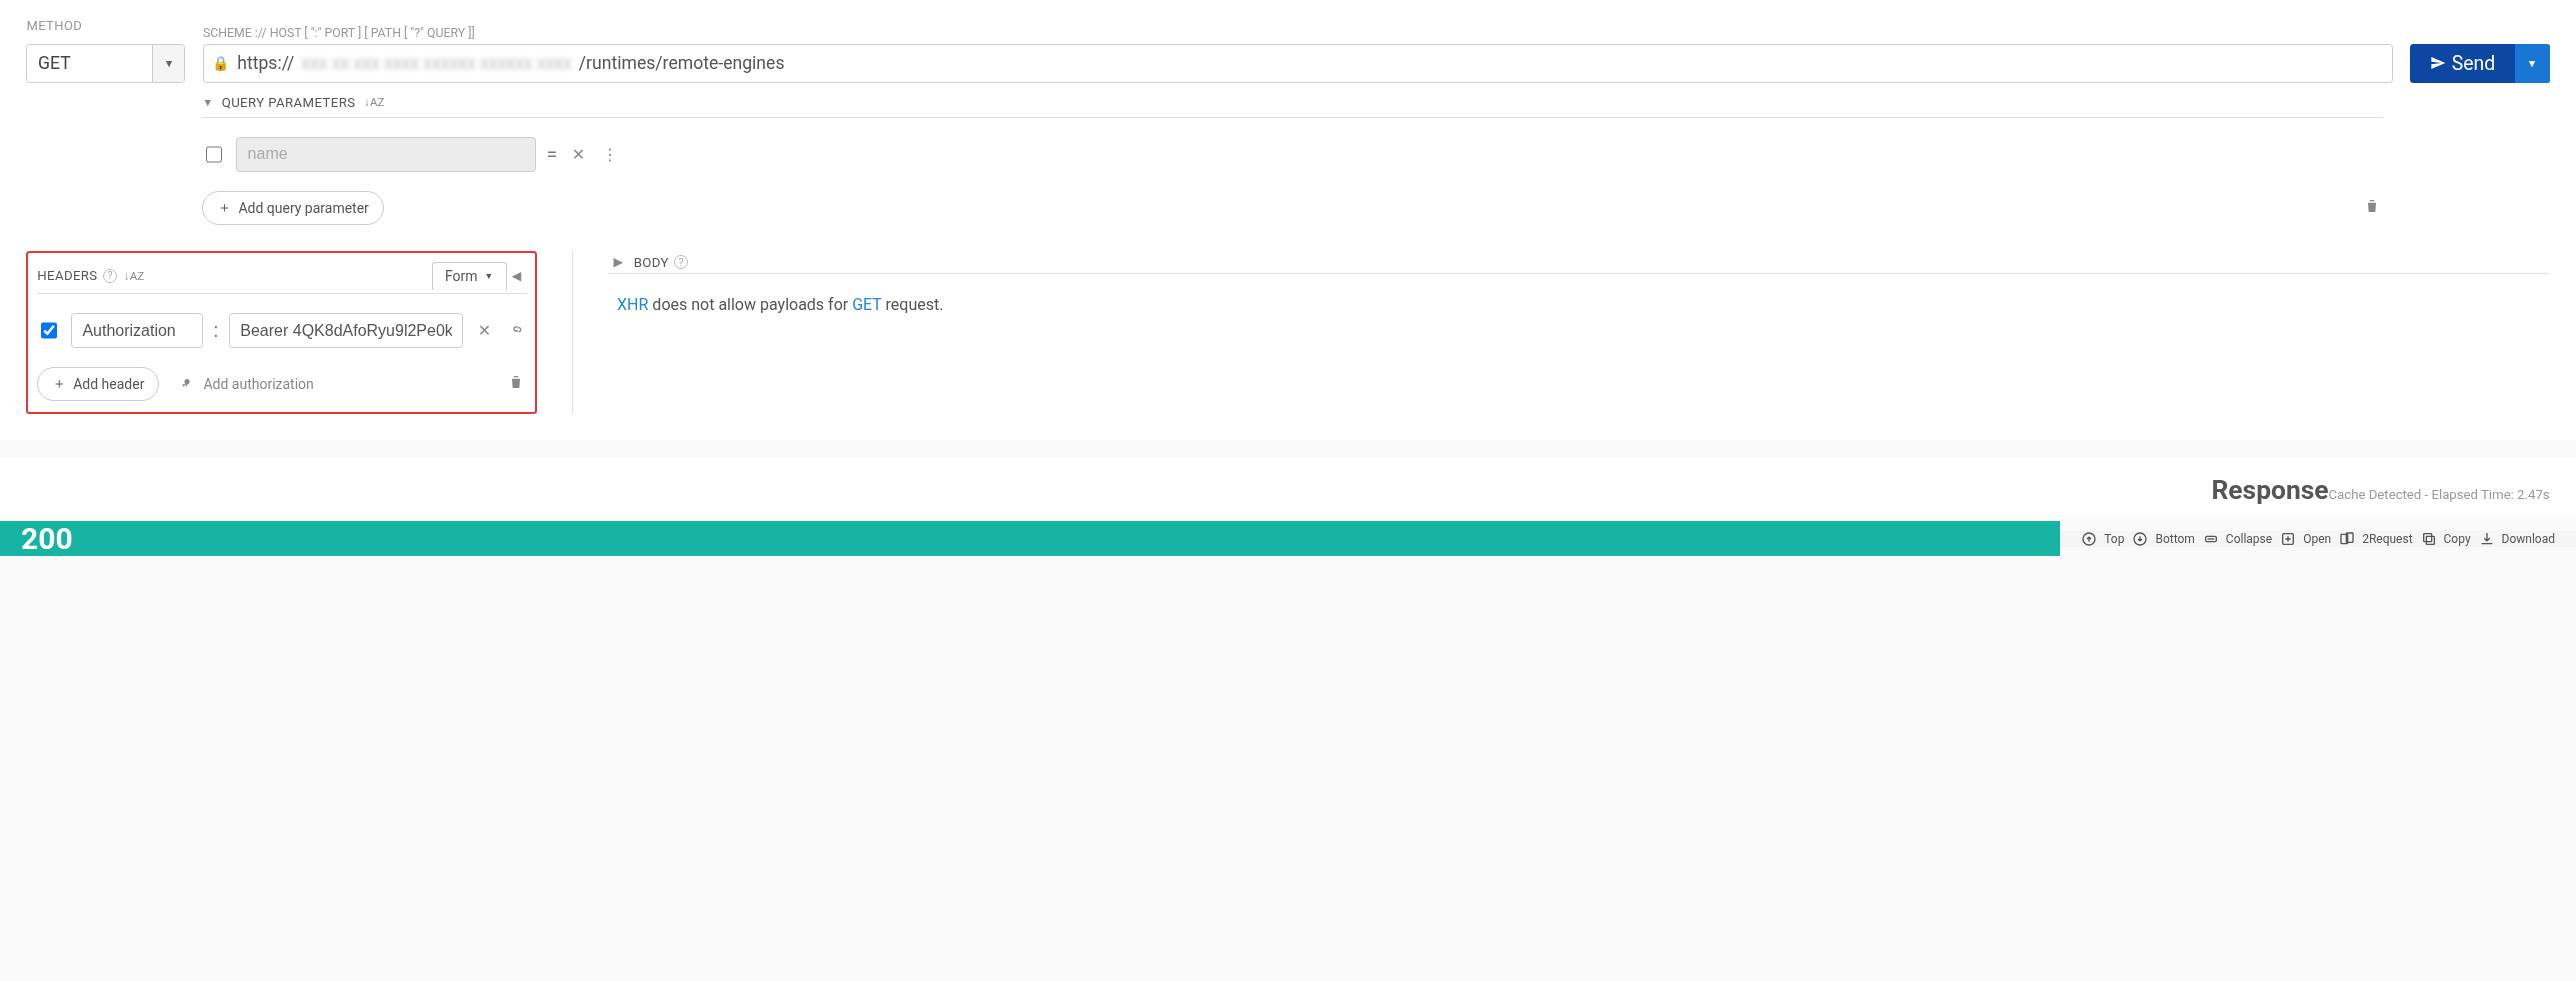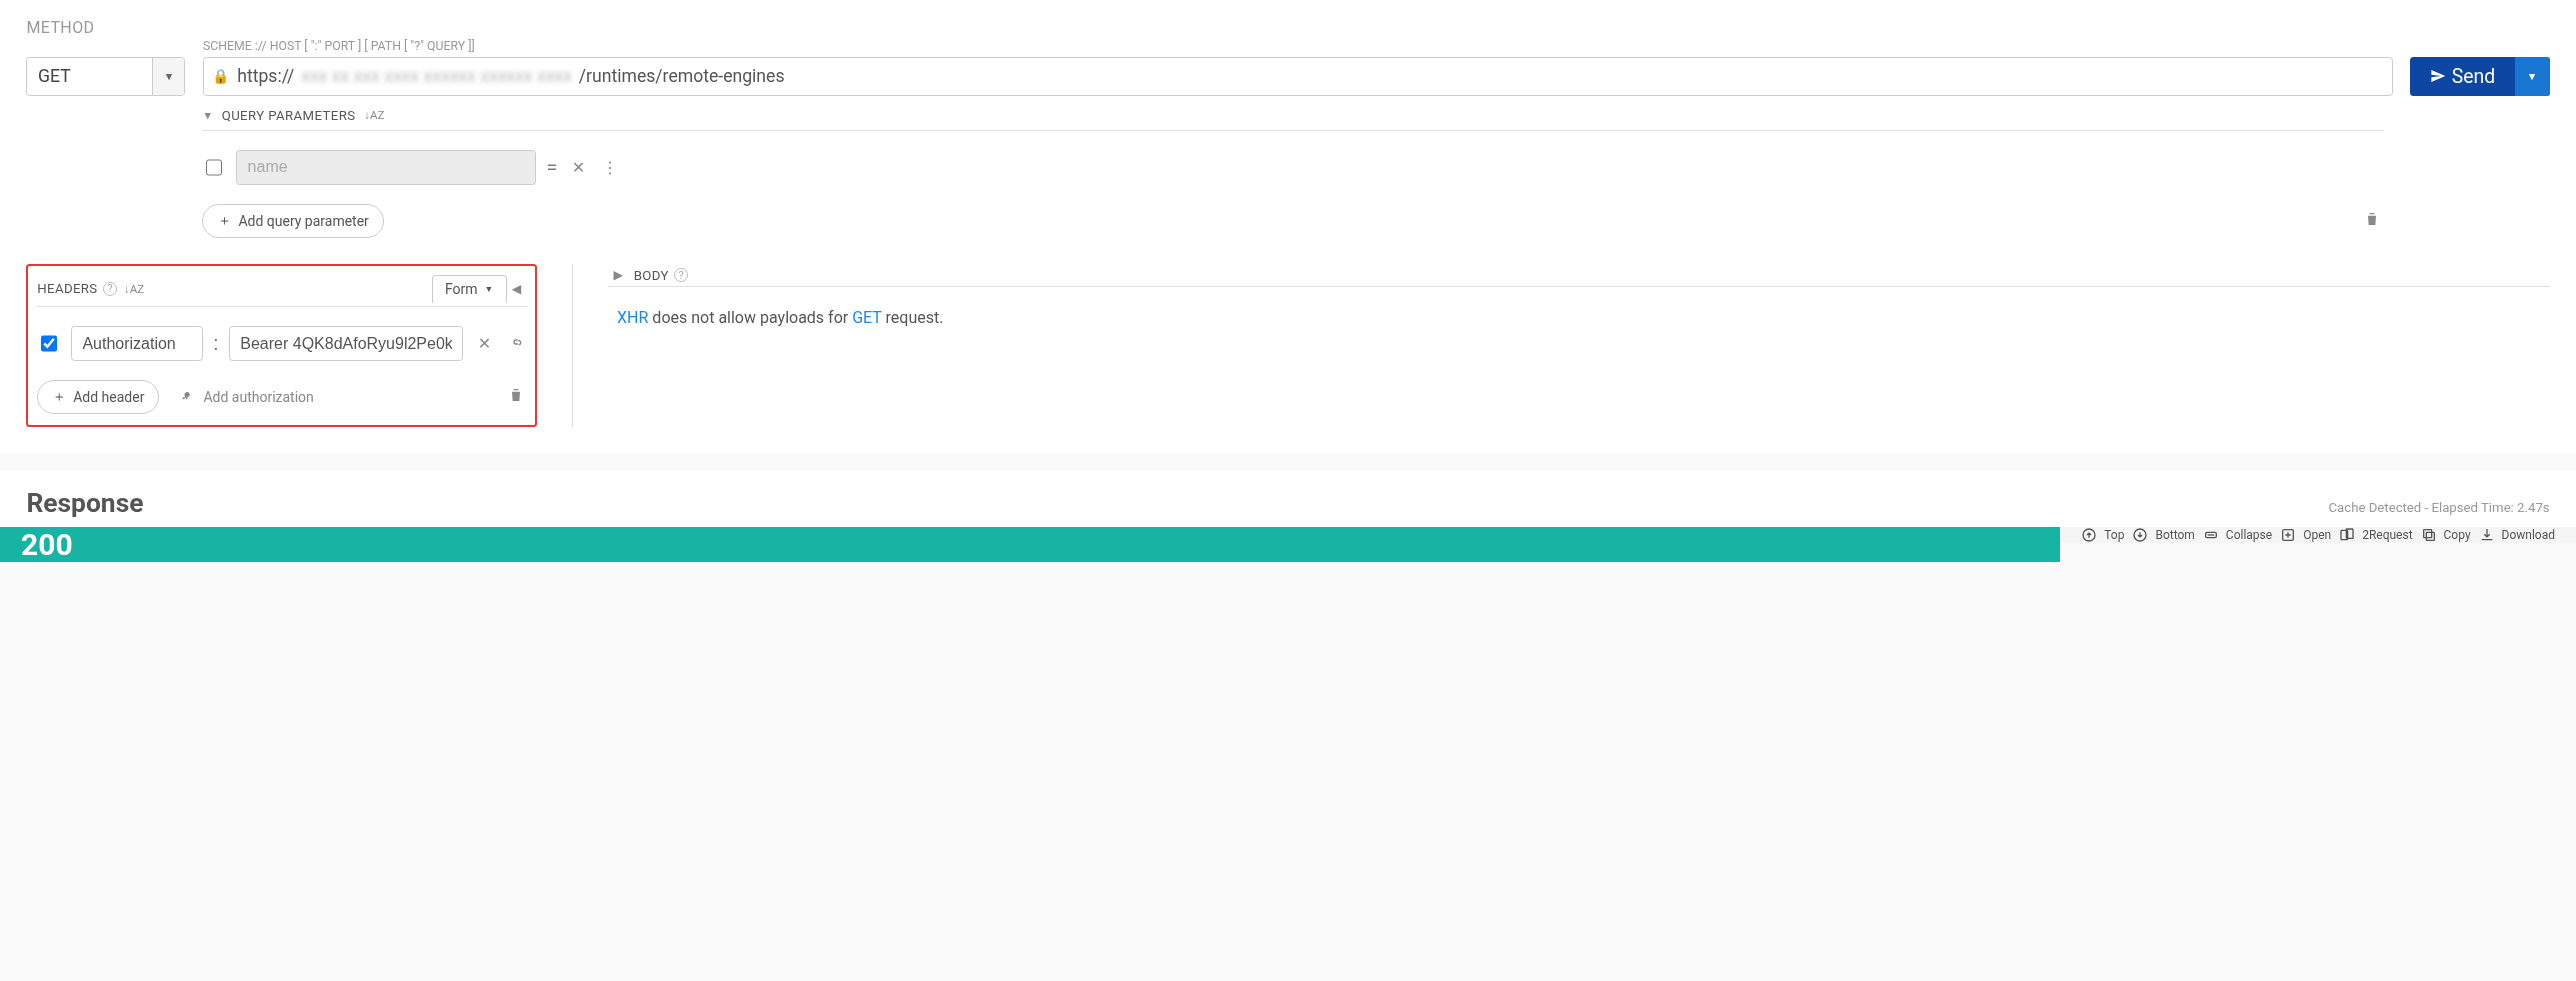--- a/index.html
+++ b/index.html
@@ -31,25 +31,25 @@
   }
   .top-row {
     display: flex;
     gap: 17.6px;
     align-items: flex-end;
   }
   .col-method { width: 159px; flex-shrink:0; }
   .col-url    { flex: 1; }
   .col-send   { flex-shrink:0; }
   .section-label {
-    font-size: 16px;
+    font-size: 13px;
     letter-spacing: 0.4px;
     color: var(--text-muted);
     text-transform: uppercase;
-    margin-bottom: 20px;
+    margin-bottom: 11px;
   }
   .hint-label {
     font-size: 12.3px;
     color: var(--text-muted);
     margin-bottom: 3.5px;
   }
   
   .method-select {
     display:flex;
     border:0.9px solid var(--border);
@@ -245,32 +245,32 @@
   }
   .body-note .xhr, .body-note .get { color:var(--link-blue); }
   
   .response-panel {
     background:#fff;
     padding:17.6px 26.4px 8.8px 26.4px;
   }
   .response-head {
     display:flex;
     align-items:baseline;
-    justify-content:space-between;
+    justify-content:flex-end;
   }
   .response-head h2 {
     margin:0;
     font-size:26.4px;
     font-weight:700;
     color:#555;
   }
   .response-meta { color:var(--text-muted); font-size:13.2px; }
   .status-bar {
     display:flex;
-    align-items:flex-start;
+    align-items:center;
     height:49px;
   }
   .status-code {
     background:var(--teal);
     color:#fff;
     font-size:30px;
     font-weight:700;
     display:flex;
     align-items:center;
     padding:0 21px;

